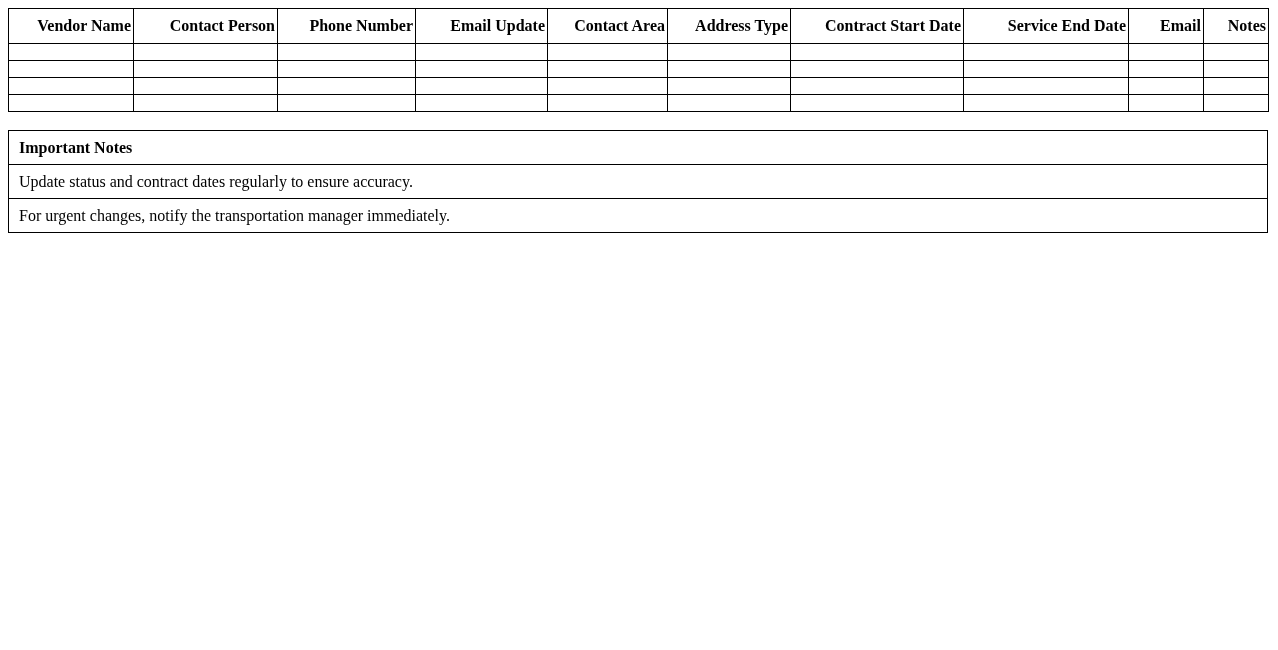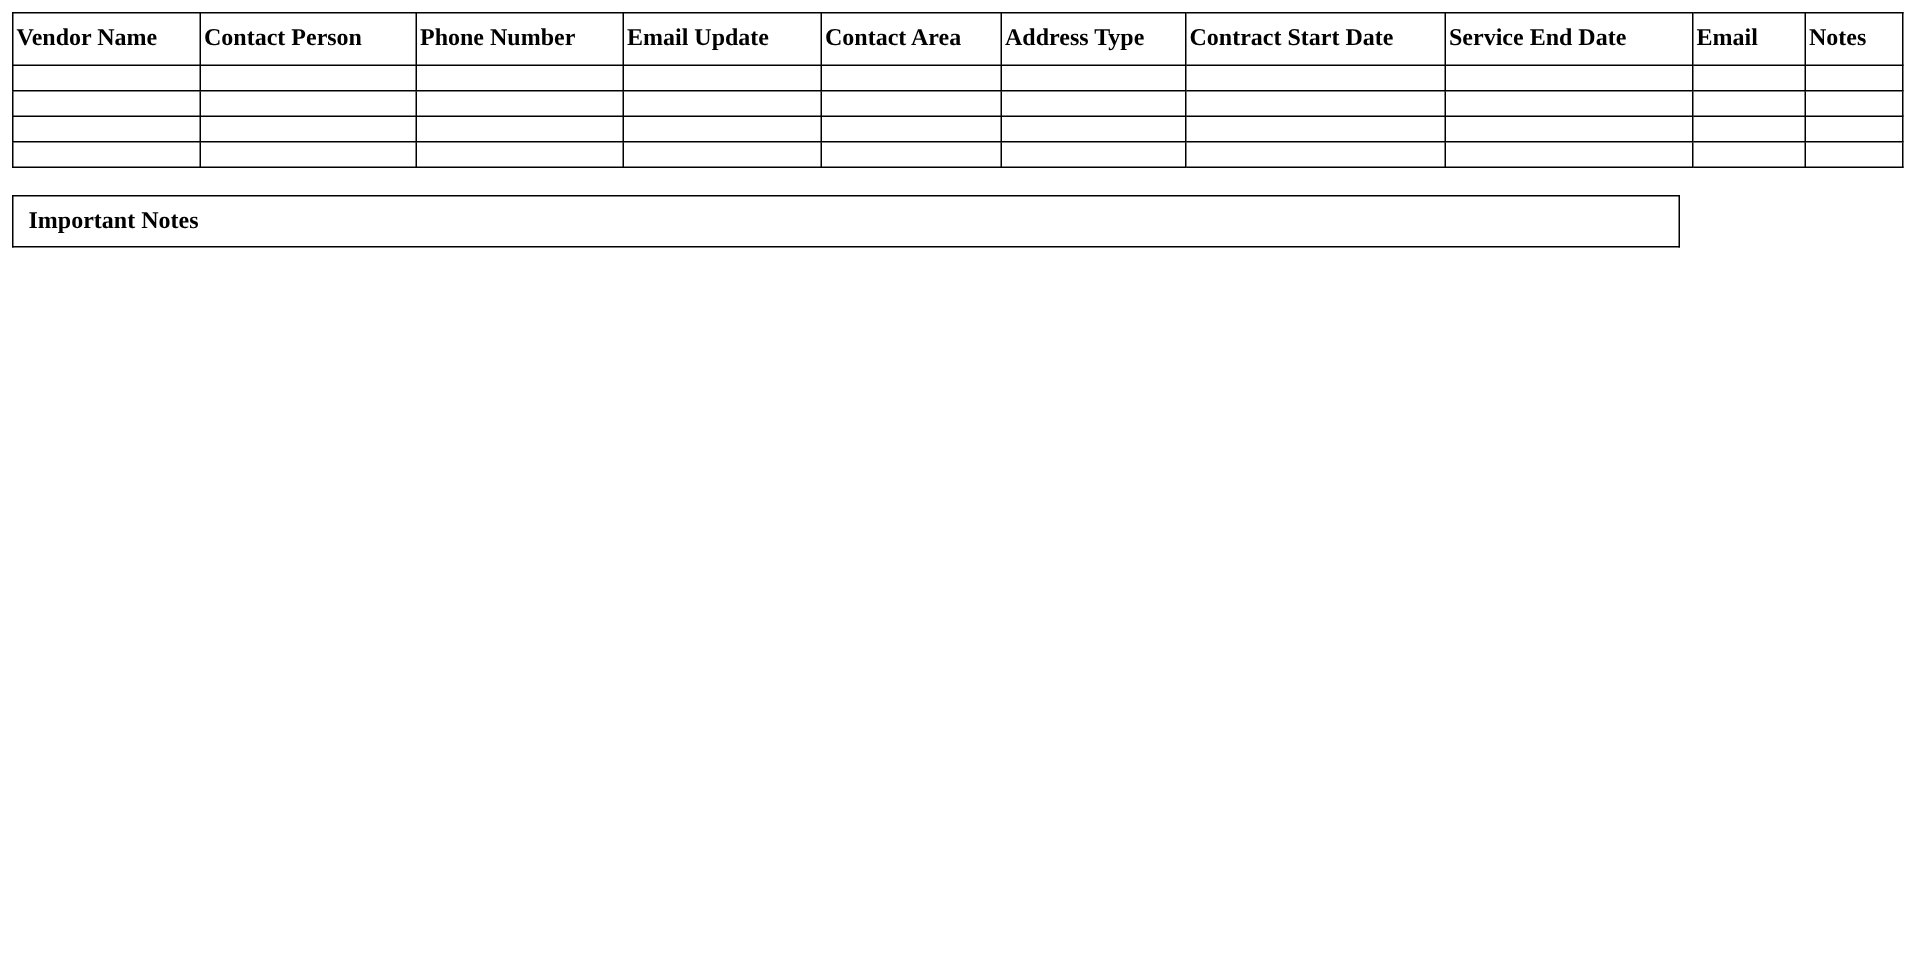--- a/index.html
+++ b/index.html
@@ -10,33 +10,33 @@
   body {
     width: 1278px;
     height: 650px;
     font-family: "Liberation Serif", "DejaVu Serif", serif;
     color: #000000;
     box-sizing: border-box;
     padding: 8px;
   }
   table {
     border-collapse: collapse;
-    width: 1112px;
+    width: 1260px;
     table-layout: fixed;
   }
   th, td {
     border: 1px solid #000000;
     overflow: hidden;
     white-space: nowrap;
   }
   .vendor-table th {
     height: 34px;
     font-size: 16px;
     font-weight: bold;
-    text-align: left;
+    text-align: right;
     vertical-align: middle;
     padding: 0 2px;
   }
   .vendor-table td.empty-cell {
     height: 16px;
     padding: 0;
   }
   .notes-table {
     margin-top: 18px;
   }
@@ -131,14 +131,20 @@
       <td class="empty-cell"></td>
     </tr>
   </tbody>
 </table>
 
 <table class="notes-table">
   <tbody>
     <tr>
       <td class="notes-header-cell">Important Notes</td>
     </tr>
+    <tr>
+      <td>Update status and contract dates regularly to ensure accuracy.</td>
+    </tr>
+    <tr>
+      <td>For urgent changes, notify the transportation manager immediately.</td>
+    </tr>
   </tbody>
 </table>
 
 </body></html>

